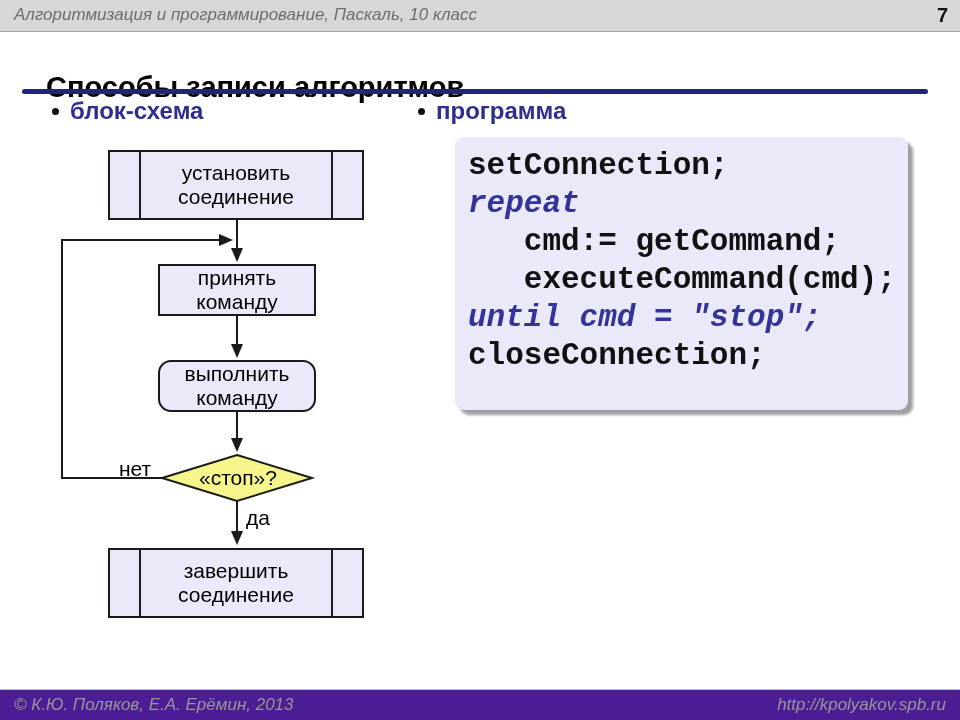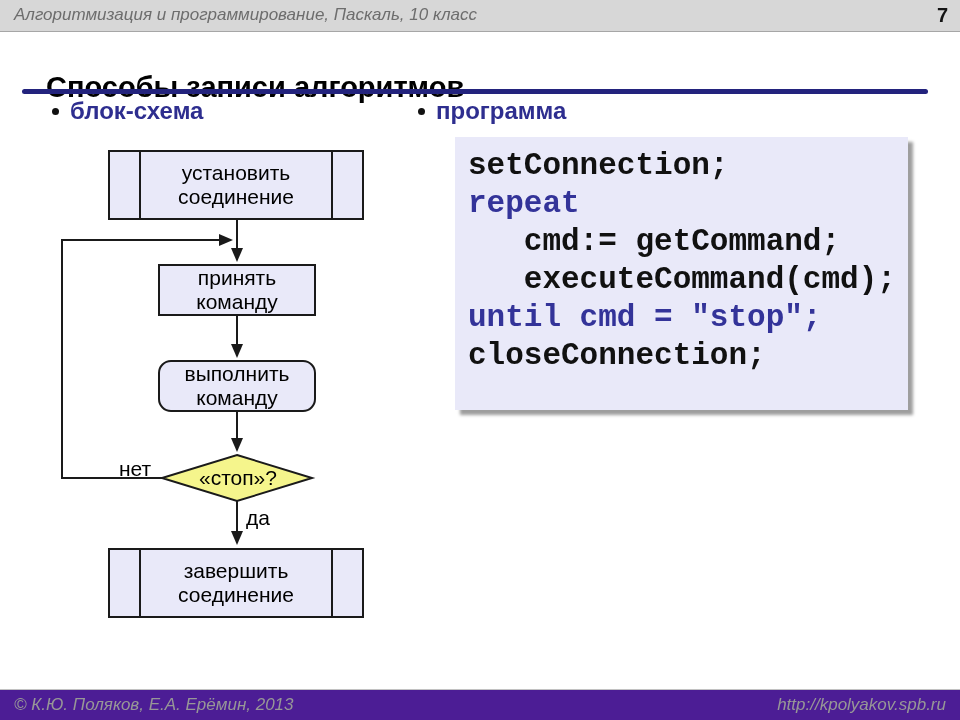--- a/index.html
+++ b/index.html
@@ -41,24 +41,24 @@
   .fc-node-5{left:108px;top:548px;width:256px;height:70px;}
   .fc-diamond-label{position:absolute;left:162px;top:466px;width:152px;text-align:center;
           font-size:21px;color:#000;}
   .fc-edge-label{position:absolute;font-size:21px;color:#000;}
   .fc-label-no{left:119px;top:457px;}
   .fc-label-yes{left:246px;top:506px;}
 
   
   .code-panel{position:absolute;left:455px;top:137px;width:453px;height:273px;
           background:#e9e9f9;box-shadow:5px 5px 3px #9e9e9e;box-sizing:border-box;
-          padding:10px 0 0 13px;}
+          padding:10px 0 0 13px;border-radius:9px;}
   .code-line{font-family:"Liberation Mono",monospace;font-size:31px;font-weight:bold;
           line-height:38px;white-space:pre;color:#111;}
-  .code-line.kw{color:#333399;}
+  .code-line.kw{color:#333399;font-style:italic;}
 
   
   .footer{position:absolute;left:0;top:689px;width:960px;height:31px;background:#4c1d95;
           border-top:1px solid #c2c2c2;}
   .footer-copyright{position:absolute;left:14px;top:5px;font-size:17px;font-style:italic;color:#979797;}
   .footer-url{position:absolute;right:14px;top:5px;font-size:17px;font-style:italic;color:#979797;text-align:right;}
 </style>
 </head>
 <body>
 

